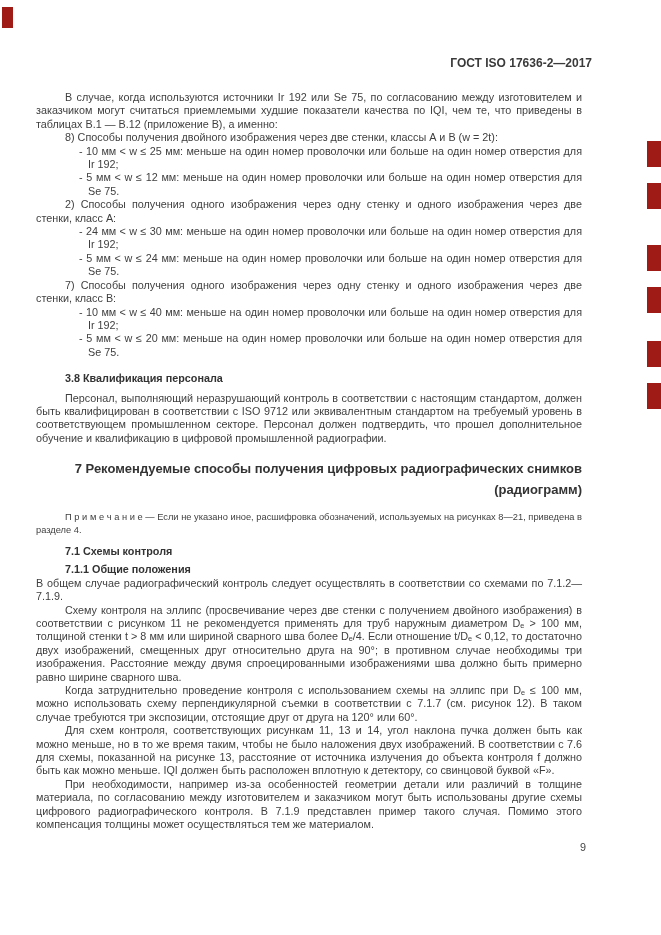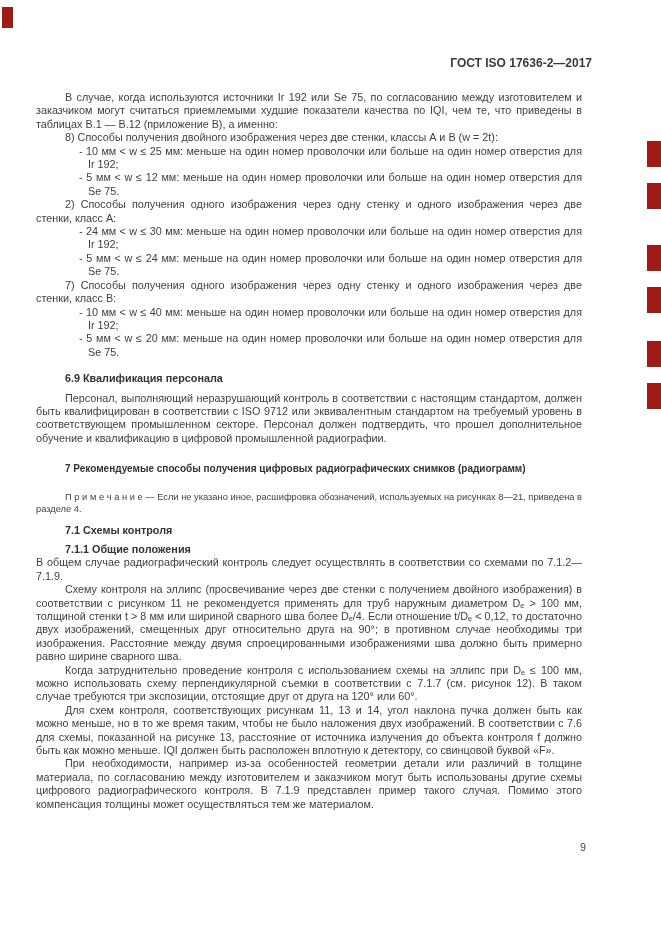--- a/index.html
+++ b/index.html
@@ -23,22 +23,22 @@
   }
   .body p { margin:0; }
   .indent { text-indent:29px; }
   .sub { padding-left:52px; text-indent:-9px; }
   .h-small {
     font-weight:bold; color:#333;
     text-indent:29px; text-align:left;
   }
   .h69 { margin-top:13px !important; margin-bottom:6px !important; }
   .h7 {
-    font-size:10px; font-weight:bold; color:#333;
-    line-height:20.5px; text-align:left;
+    font-size:13px; font-weight:bold; color:#333;
+    line-height:20.5px; text-align:right;
     padding-left:29px; text-indent:0;
     margin-top:14px !important; margin-bottom:11px !important;
   }
   .note {
     font-size:9.3px; line-height:12.4px;
     text-indent:29px; margin-bottom:9px !important;
   }
   .h71 { margin-top:9px !important; margin-bottom:5px !important; }
   .h711 { margin-top:3px !important; margin-bottom:0 !important; }
   .page-number {
@@ -70,21 +70,21 @@
     <p class="sub">- 5 мм &lt; w ≤ 12 мм: меньше на один номер проволочки или больше на один номер отверстия для Se 75.</p>
 
     <p class="indent">2) Способы получения одного изображения через одну стенку и одного изображения через две стенки, класс А:</p>
     <p class="sub">- 24 мм &lt; w ≤ 30 мм: меньше на один номер проволочки или больше на один номер отверстия для Ir 192;</p>
     <p class="sub">- 5 мм &lt; w ≤ 24 мм: меньше на один номер проволочки или больше на один номер отверстия для Se 75.</p>
 
     <p class="indent">7) Способы получения одного изображения через одну стенку и одного изображения через две стенки, класс В:</p>
     <p class="sub">- 10 мм &lt; w ≤ 40 мм: меньше на один номер проволочки или больше на один номер отверстия для Ir 192;</p>
     <p class="sub">- 5 мм &lt; w ≤ 20 мм: меньше на один номер проволочки или больше на один номер отверстия для Se 75.</p>
 
-    <p class="h-small h69">6.9 Квалификация персонала</p>
+    <p class="h-small h69">3.8 Квалификация персонала</p>
     <p class="indent">Персонал, выполняющий неразрушающий контроль в соответствии с настоящим стандартом, должен быть квалифицирован в соответствии с ISO 9712 или эквивалентным стандартом на требуемый уровень в соответствующем промышленном секторе. Персонал должен подтвердить, что прошел дополнительное обучение и квалификацию в цифровой промышленной радиографии.</p>
 
     <p class="h7">7 Рекомендуемые способы получения цифровых радиографических снимков (радиограмм)</p>
     <p class="note">П р и м е ч а н и е  — Если не указано иное, расшифровка обозначений, используемых на рисунках 8—21, приведена в разделе 4.</p>
 
     <p class="h-small h71">7.1 Схемы контроля</p>
     <p class="h-small h711">7.1.1 Общие положения</p>
 
     <p>В общем случае радиографический контроль следует осуществлять в соответствии со схемами по 7.1.2—7.1.9.</p>
     <p class="indent">Схему контроля на эллипс (просвечивание через две стенки с получением двойного изображения) в соответствии с рисунком 11 не рекомендуется применять для труб наружным диаметром Dₑ &gt; 100 мм, толщиной стенки t &gt; 8 мм или шириной сварного шва более Dₑ/4. Если отношение t/Dₑ &lt; 0,12, то достаточно двух изображений, смещенных друг относительно друга на 90°; в противном случае необходимы три изображения. Расстояние между двумя спроецированными изображениями шва должно быть примерно равно ширине сварного шва.</p>

